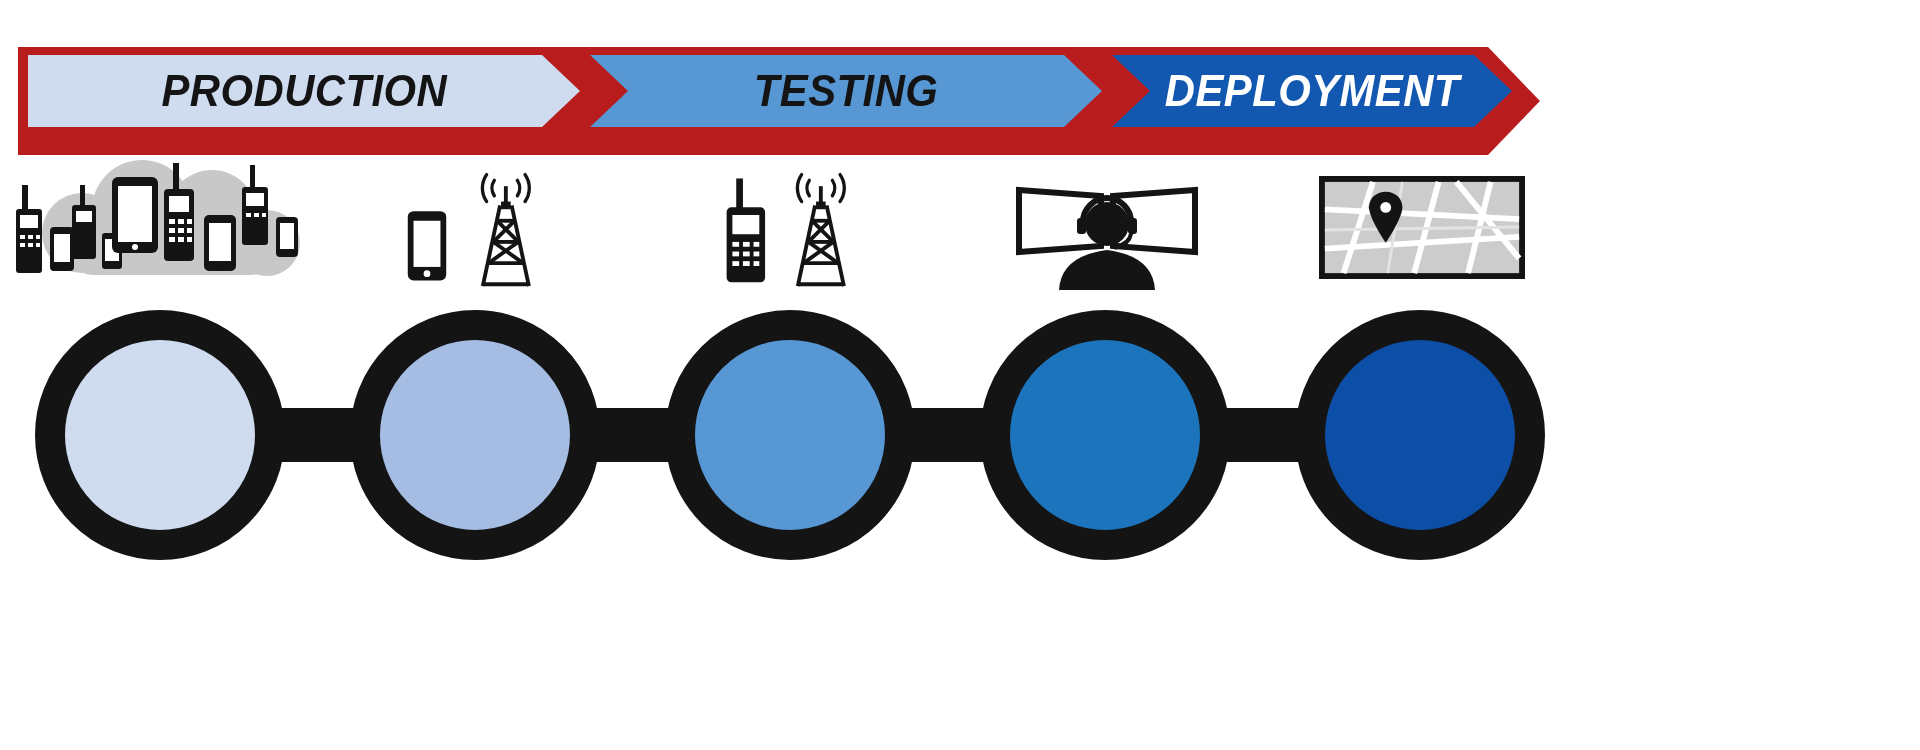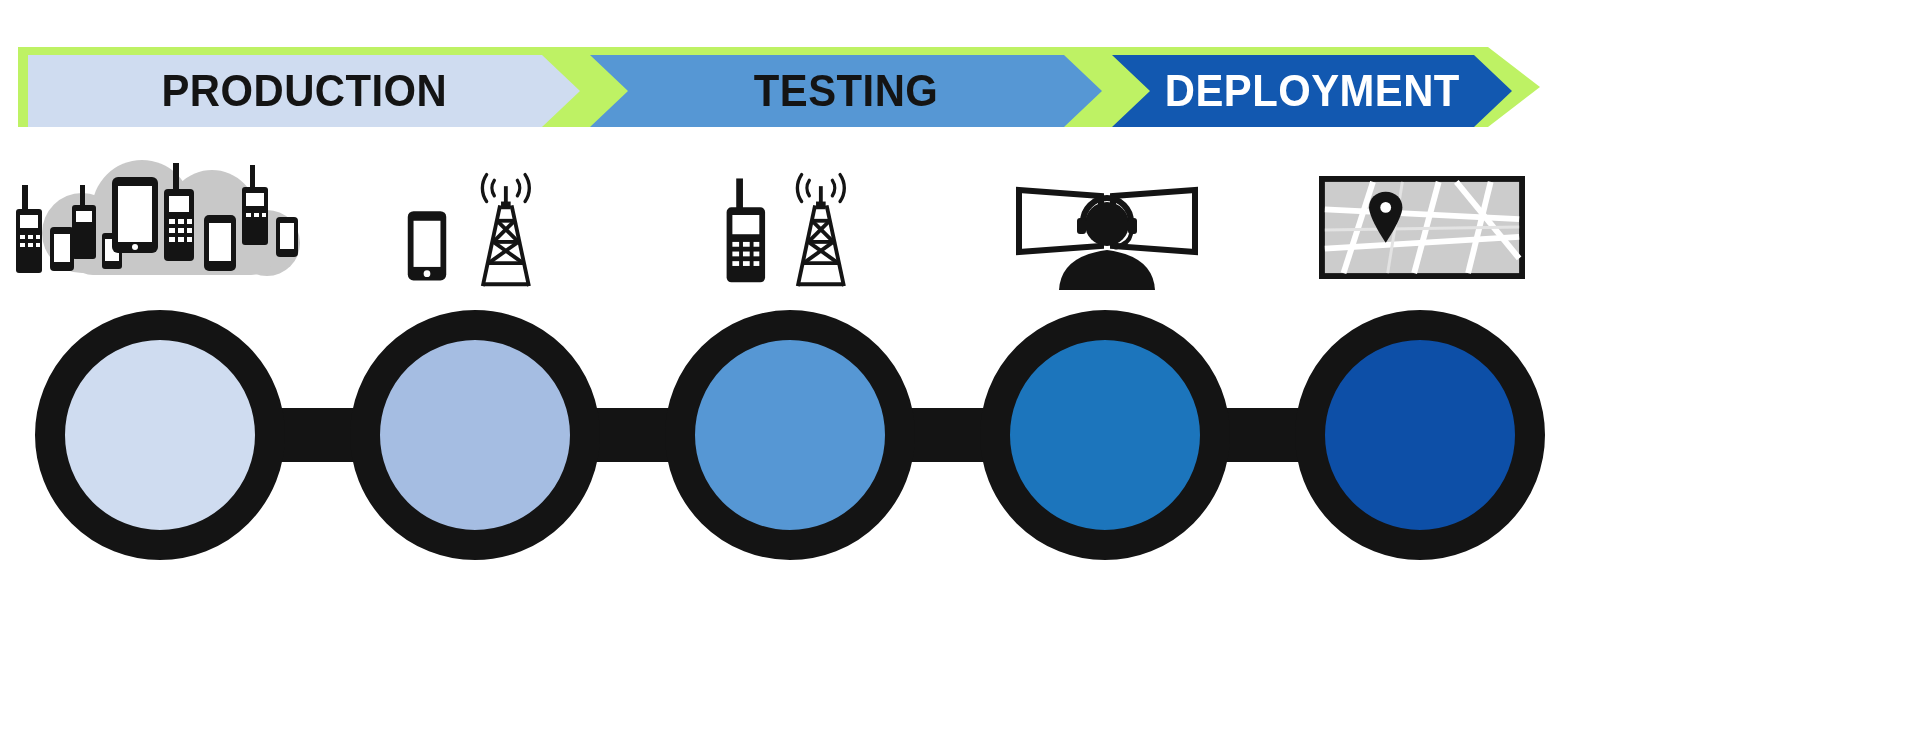--- a/index.html
+++ b/index.html
@@ -10,23 +10,24 @@
     height: 750px;
     background: #ffffff;
     overflow: hidden;
     font-family: "Liberation Sans", sans-serif;
   }
 
   
   .banner {
     position: absolute;
     left: 18px; top: 47px;
-    width: 1522px; height: 80px;
-    background: #bef264;
+    width: 1522px; height: 108px;
+    background: #b91c1c;
     clip-path: polygon(0 0, calc(100% - 52px) 0, 100% 50%, calc(100% - 52px) 100%, 0 100%);
+    font-style: italic;
   }
   .seg {
     position: absolute;
     top: 8px; height: 72px;
     display: flex; align-items: center; justify-content: center;
     font-size: 44px; font-weight: 700; letter-spacing: 0.5px;
   }
   .seg .lbl { transform: scaleX(0.95); white-space: nowrap; }
   .seg-first {
     left: 10px; width: 552px;

